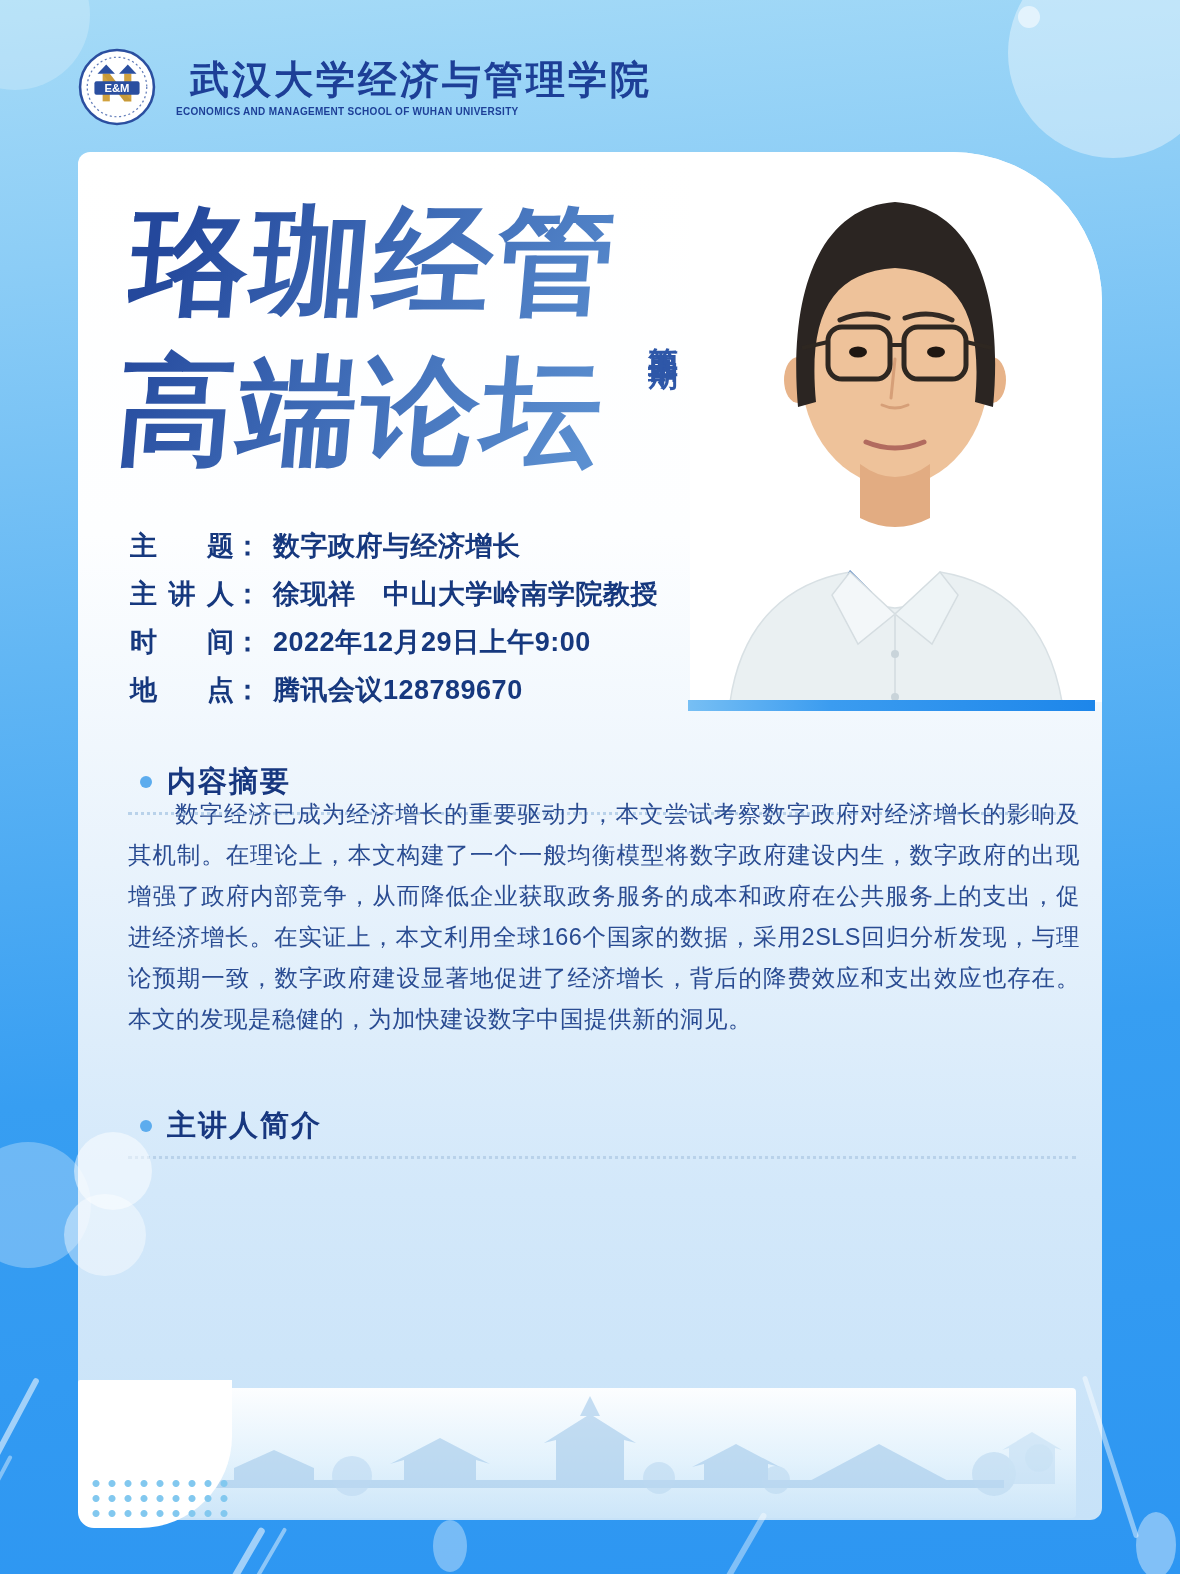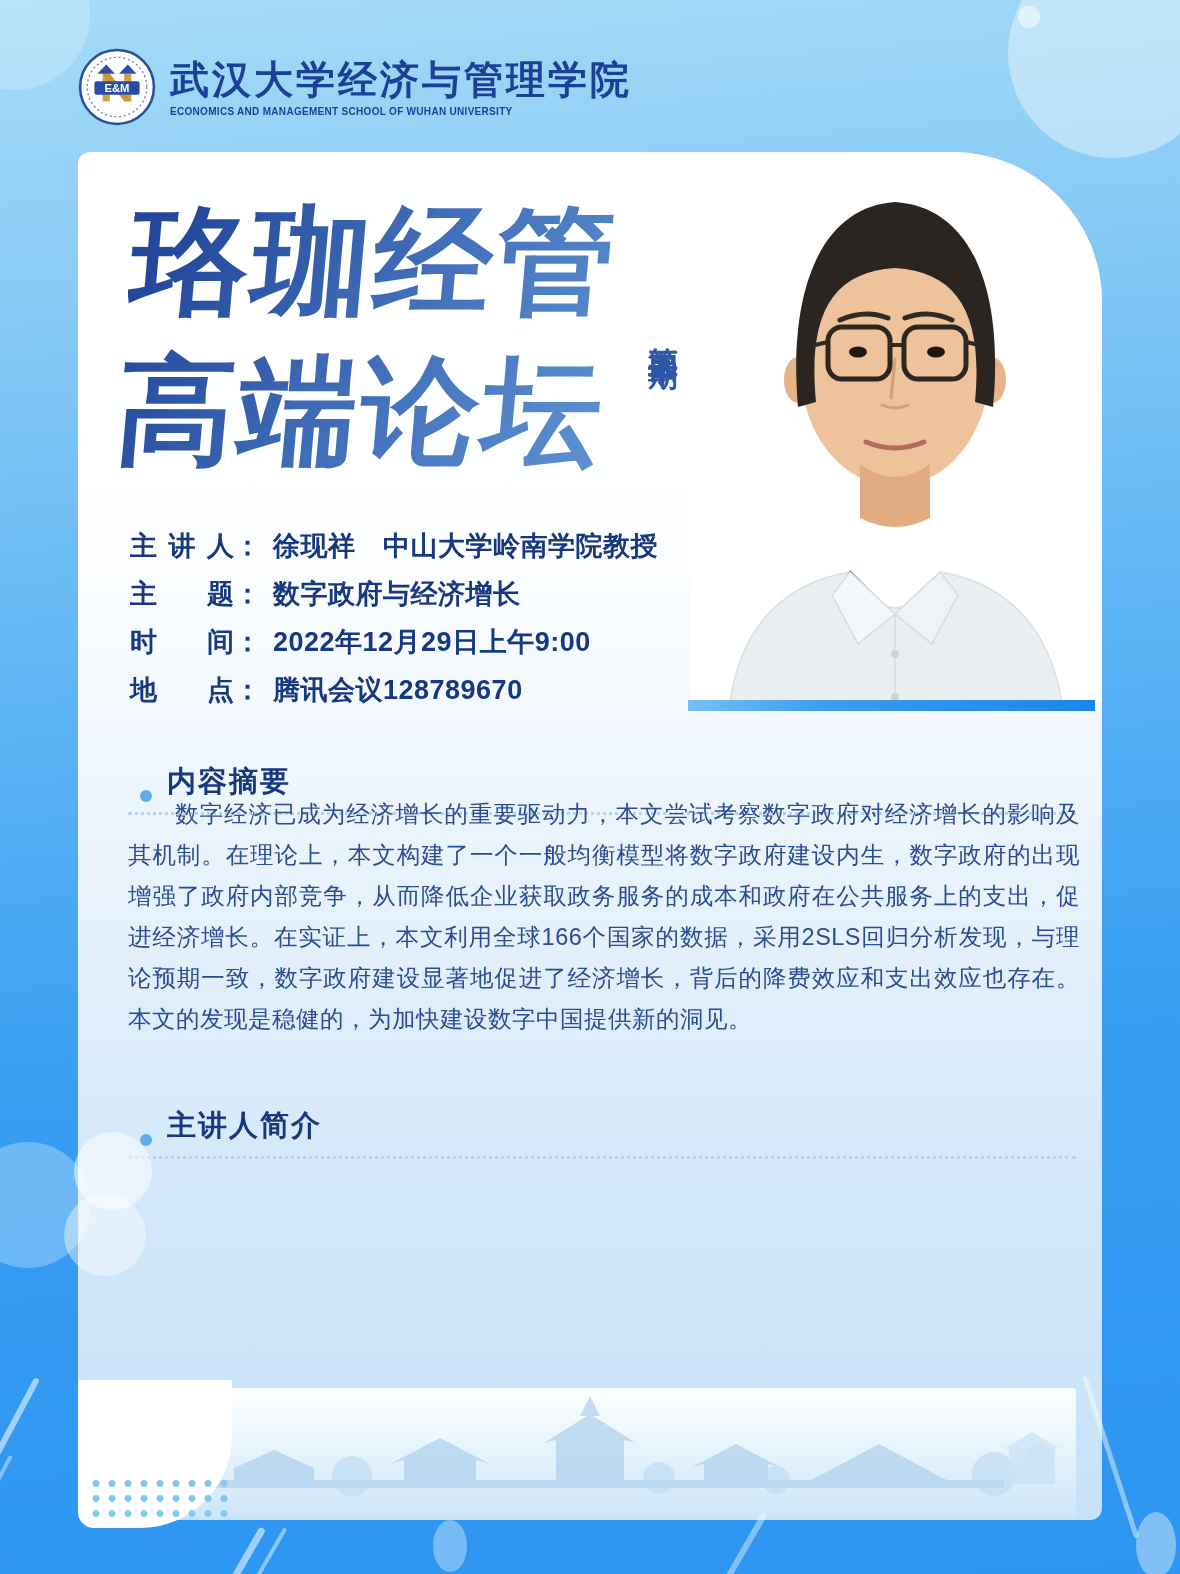--- a/index.html
+++ b/index.html
@@ -21,23 +21,23 @@
   .c-b2{left:1136px;top:1512px;width:40px;height:66px;background:rgba(255,255,255,.4);border-radius:50%;z-index:6;}
   .slash{position:absolute;background:rgba(255,255,255,.55);border-radius:4px;z-index:6;pointer-events:none;}
   .s1{left:8px;top:1372px;width:6px;height:112px;transform:rotate(28deg);}
   .s2{left:-6px;top:1452px;width:4px;height:64px;transform:rotate(28deg);background:rgba(255,255,255,.4);}
   .s3{left:244px;top:1524px;width:7px;height:62px;transform:rotate(30deg);}
   .s4{left:268px;top:1524px;width:4px;height:62px;transform:rotate(30deg);background:rgba(255,255,255,.45);}
   .s5{left:1108px;top:1372px;width:5px;height:170px;transform:rotate(-18deg);background:rgba(255,255,255,.45);}
   .s6{left:742px;top:1508px;width:6px;height:80px;transform:rotate(30deg);background:rgba(255,255,255,.4);}
 
   
-  .school-header{position:absolute;left:78px;top:48px;display:flex;align-items:center;gap:14px;z-index:3;}
+  .school-header{position:absolute;left:78px;top:48px;display:flex;align-items:center;gap:20px;z-index:3;}
   .seal{width:78px;height:78px;flex:0 0 auto;}
-  .school-cn{font-family:"Liberation Serif","DejaVu Serif",serif;font-weight:bold;font-size:39px;color:#1d3f97;letter-spacing:3px;line-height:44px;}
+  .school-cn{font-family:"Liberation Serif","DejaVu Serif",serif;font-weight:bold;font-size:39px;color:#1d3f97;letter-spacing:3px;line-height:44px;margin-left:14px;}
   .school-en{font-size:10px;color:#1d3f97;font-weight:bold;letter-spacing:.3px;margin-top:4px;}
 
   
   .card{left:78px;top:152px;width:1024px;height:1368px;border-radius:12px 150px 12px 12px;z-index:1;
     background:linear-gradient(180deg,#ffffff 0%,#fdfeff 28%,#e9f3fc 52%,#d3e8fa 76%,#c7e2f8 100%);}
 
   
   .photo{left:690px;top:152px;width:412px;height:550px;border-radius:0 150px 0 0;background:#fff;overflow:hidden;z-index:2;}
   .photo-bar{left:688px;top:700px;width:407px;height:11px;z-index:3;background:linear-gradient(90deg,#77bff4,#3b9cf0 35%,#1d86ea);}
 
@@ -51,21 +51,21 @@
   .issue{left:642px;top:324px;z-index:3;writing-mode:vertical-rl;font-size:30px;font-weight:900;color:#2e57a8;letter-spacing:3px;}
 
   
   .info{left:130px;top:531px;z-index:3;}
   .info-row{margin-bottom:17px;font-size:27px;line-height:31px;white-space:nowrap;}
   .lab{display:inline-block;width:104px;text-align:justify;text-align-last:justify;font-weight:800;color:#16387e;}
   .colon{font-weight:800;color:#16387e;margin-right:12px;}
   .val{font-weight:700;color:#16387e;letter-spacing:.5px;}
 
   
-  .section-head{position:absolute;display:flex;align-items:flex-end;gap:15px;z-index:3;}
+  .section-head{position:absolute;display:flex;align-items:center;gap:15px;z-index:3;}
   .bullet{width:12px;height:12px;border-radius:50%;background:#5cacee;}
   .head-text{font-size:29px;font-weight:900;color:#17377f;letter-spacing:2px;}
   .dotline{position:absolute;left:128px;width:948px;height:0;border-bottom:3px dotted #b9d2ea;z-index:3;}
   .para{position:absolute;left:128px;width:952px;font-size:23.5px;line-height:41px;color:#2a4c92;font-weight:500;
     text-align:justify;text-indent:2em;letter-spacing:.5px;z-index:3;}
 
   
   .building-strip{left:104px;top:1388px;width:972px;height:130px;z-index:4;border-radius:4px;overflow:hidden;
     background:linear-gradient(180deg,rgba(255,255,255,.95),rgba(232,245,253,.85) 55%,rgba(208,232,249,.6));}
   .leaf{left:78px;top:1380px;width:154px;height:148px;background:#ffffff;border-radius:2px 0 92px 16px;z-index:5;}
@@ -131,24 +131,24 @@
   <div class="abs photo-bar"></div>
 
   <div class="abs title">
     <div>珞珈经管</div>
     <div>高端论坛</div>
   </div>
   <div class="abs issue">第五十四期</div>
 
   <div class="abs info">
     <div class="info-row">
+      <span class="lab">主 题</span><span class="colon">：</span><span class="val">数字政府与经济增长</span>
+    </div>
+    <div class="info-row">
       <span class="lab">主 讲 人</span><span class="colon">：</span><span class="val">徐现祥　中山大学岭南学院教授</span>
-    </div>
-    <div class="info-row">
-      <span class="lab">主 题</span><span class="colon">：</span><span class="val">数字政府与经济增长</span>
     </div>
     <div class="info-row">
       <span class="lab">时 间</span><span class="colon">：</span><span class="val">2022年12月29日上午9:00</span>
     </div>
     <div class="info-row">
       <span class="lab">地 点</span><span class="colon">：</span><span class="val">腾讯会议128789670</span>
     </div>
   </div>
 
   <div class="section-head" style="left:140px;top:762px;">

